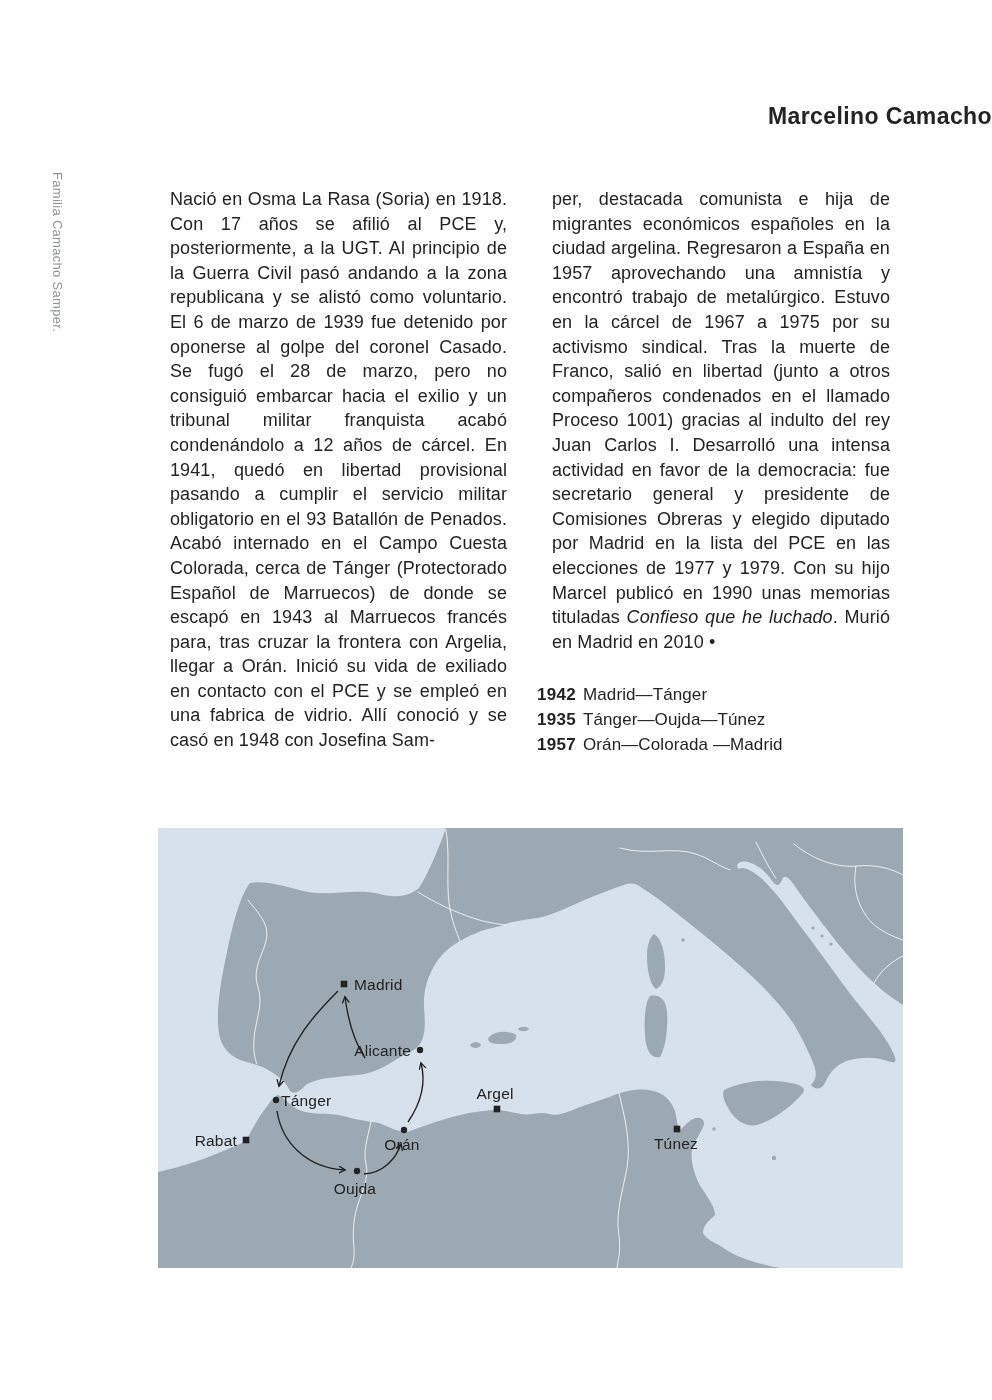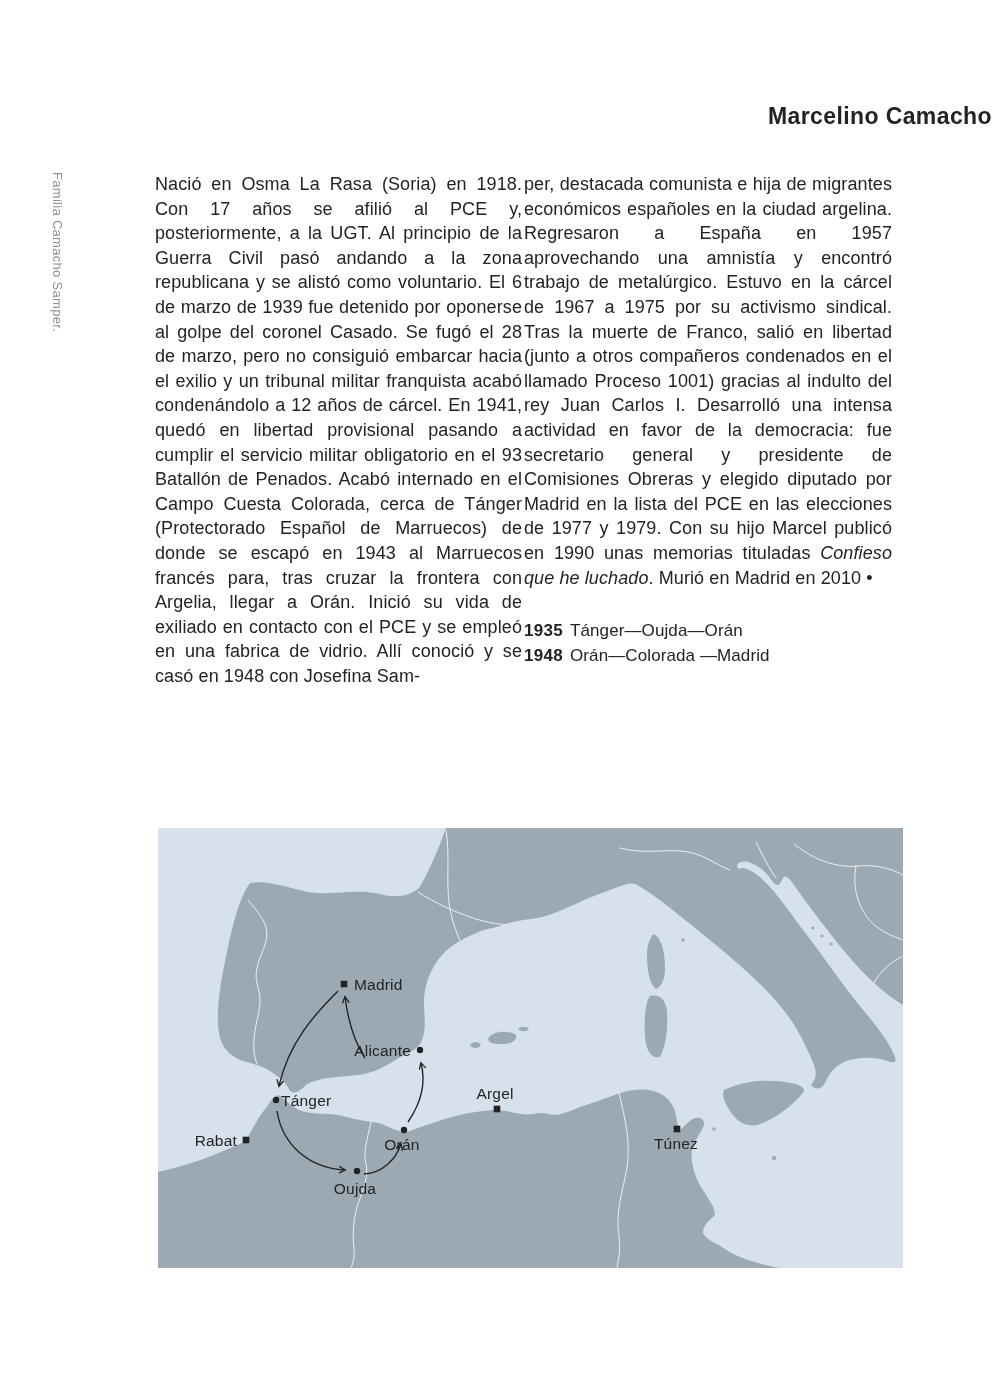--- a/index.html
+++ b/index.html
@@ -22,23 +22,23 @@
   .photo-credit{
     position:absolute;left:50px;top:172px;height:300px;
     writing-mode:vertical-rl;font-size:13px;letter-spacing:.3px;
     color:var(--muted);
   }
   .col{
     position:absolute;top:172px;width:367px;
     font-size:18px;line-height:24.6px;letter-spacing:.1px;
     text-align:justify;color:var(--ink);
   }
-  .col p{margin:0;}
+  .col p{margin:15px;}
   .col-left{left:155px;}
-  .col-right{left:524px;width:368px;}
+  .col-right{left:537px;width:368px;}
   .italic{font-style:italic;}
   .timeline{margin-top:28px;font-size:17px;line-height:25px;text-align:left;}
   .tl-row{white-space:nowrap;}
   .tl-year{font-weight:700;margin-right:7px;letter-spacing:.3px;}
   .map-wrap{position:absolute;left:158px;top:828px;width:692px;height:440px;}
   .map-svg{display:block;}
   .sea{fill:var(--sea);}
   .land{fill:var(--land);}
   .border-line{fill:none;stroke:var(--map-border);stroke-width:1;opacity:.8;stroke-linecap:round;}
   .route{fill:none;stroke:var(--ink);stroke-width:1.4;}
@@ -56,22 +56,23 @@
 
 <div class="photo-credit">Familia Camacho Samper.</div>
 
 <div class="col col-left">
   <p>Nació en Osma La Rasa (Soria) en 1918. Con 17 años se afilió al PCE y, posteriormente, a la UGT. Al principio de la Guerra Civil pasó andando a la zona republicana y se alistó como voluntario. El 6 de marzo de 1939 fue detenido por oponerse al golpe del coronel Casado. Se fugó el 28 de marzo, pero no consiguió embarcar hacia el exilio y un tribunal militar franquista acabó condenándolo a 12 años de cárcel. En 1941, quedó en libertad provisional pasando a cumplir el servicio militar obligatorio en el 93 Batallón de Penados. Acabó internado en el Campo Cuesta Colorada, cerca de Tánger (Protectorado Español de Marruecos) de donde se escapó en 1943 al Marruecos francés para, tras cruzar la frontera con Argelia, llegar a Orán. Inició su vida de exiliado en contacto con el PCE y se empleó en una fabrica de vidrio. Allí conoció y se casó en 1948 con Josefina Sam-</p>
 </div>
 
 <div class="col col-right">
   <p><span>per, destacada comunista e hija de migrantes económicos españoles en la ciudad argelina. Regresaron a España en 1957 aprovechando una amnistía y encontró trabajo de metalúrgico. Estuvo en la cárcel de 1967 a 1975 por su activismo sindical. Tras la muerte de Franco, salió en libertad (junto a otros compañeros condenados en el llamado Proceso 1001) gracias al indulto del rey Juan Carlos I. Desarrolló una intensa actividad en favor de la democracia: fue secretario general y presidente de Comisiones Obreras y elegido diputado por Madrid en la lista del PCE en las elecciones de 1977 y 1979. Con su hijo Marcel publicó en 1990 unas memorias tituladas </span><span class="italic">Confieso que he luchado</span><span>. Murió en Madrid en 2010 •</span></p>
   <div class="timeline">
-      <div class="tl-row"><span class="tl-year">1935</span><span>Tánger—Oujda—Orán</span></div>
-      <div class="tl-row"><span class="tl-year">1948</span><span>Orán—Colorada —Madrid</span></div>
+      <div class="tl-row"><span class="tl-year">1942</span><span>Madrid—Tánger</span></div>
+      <div class="tl-row"><span class="tl-year">1935</span><span>Tánger—Oujda—Túnez</span></div>
+      <div class="tl-row"><span class="tl-year">1957</span><span>Orán—Colorada —Madrid</span></div>
     </div>
 </div>
 
 <div class="map-wrap">
   <svg class="map-svg" width="745" height="440" viewBox="0 0 745 440" xmlns="http://www.w3.org/2000/svg">
     <defs>
       <marker id="arrowhead" markerUnits="userSpaceOnUse" markerWidth="10" markerHeight="10" refX="6.2" refY="3.5" orient="auto">
         <path d="M0,0 L6.5,3.5 L0,7" fill="none" stroke="#232323" stroke-width="1.3"></path>
       </marker>
       <clipPath id="map-clip">

